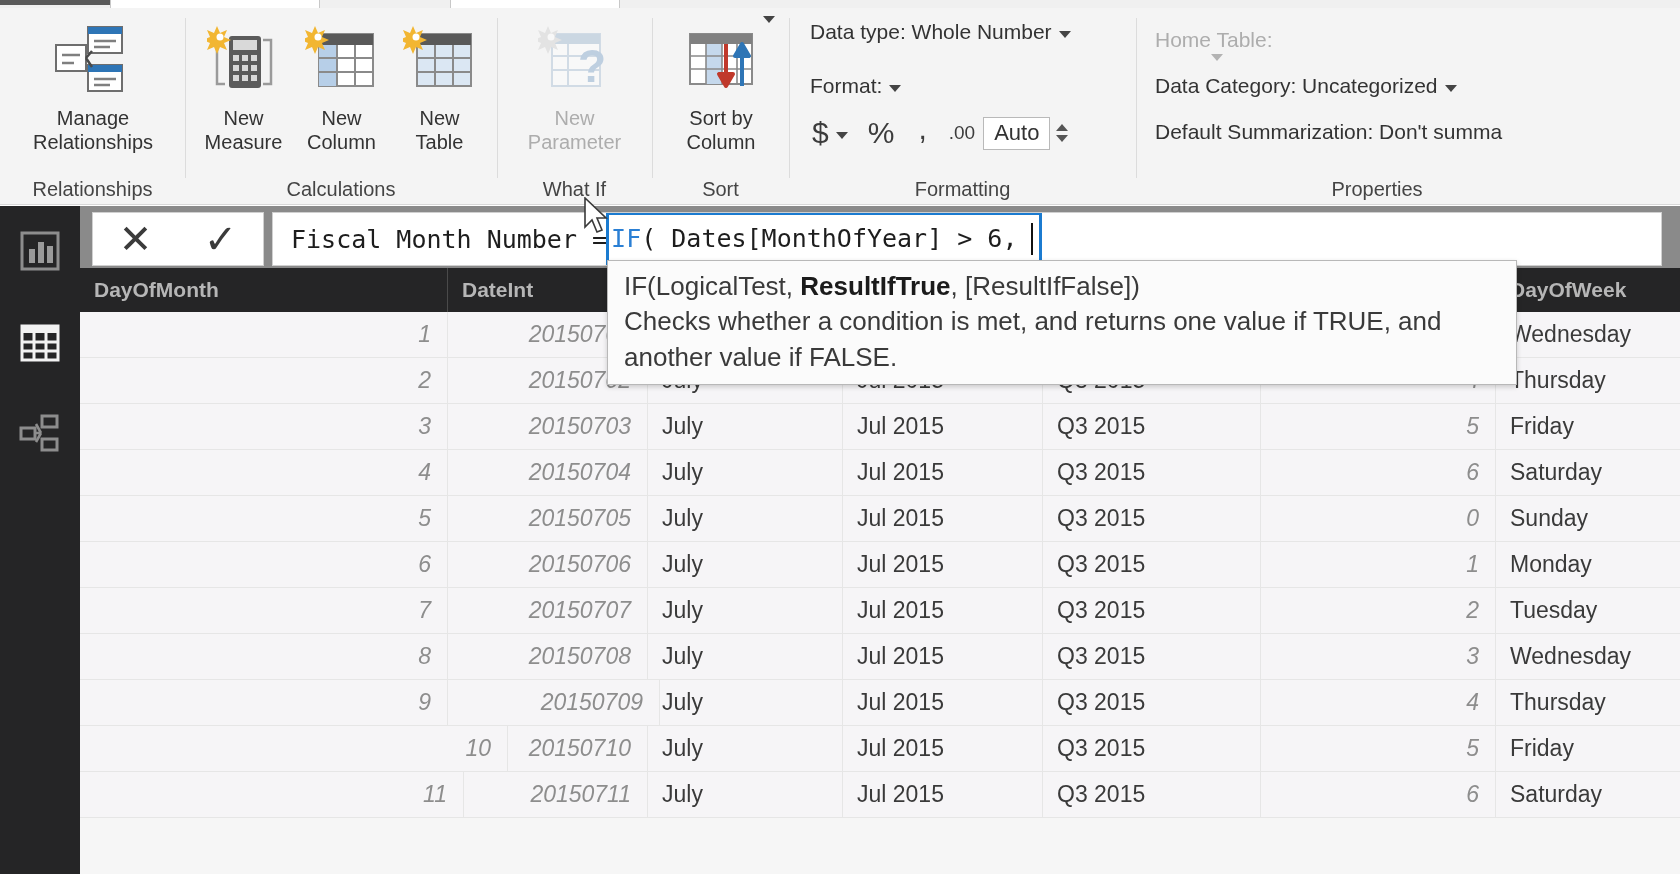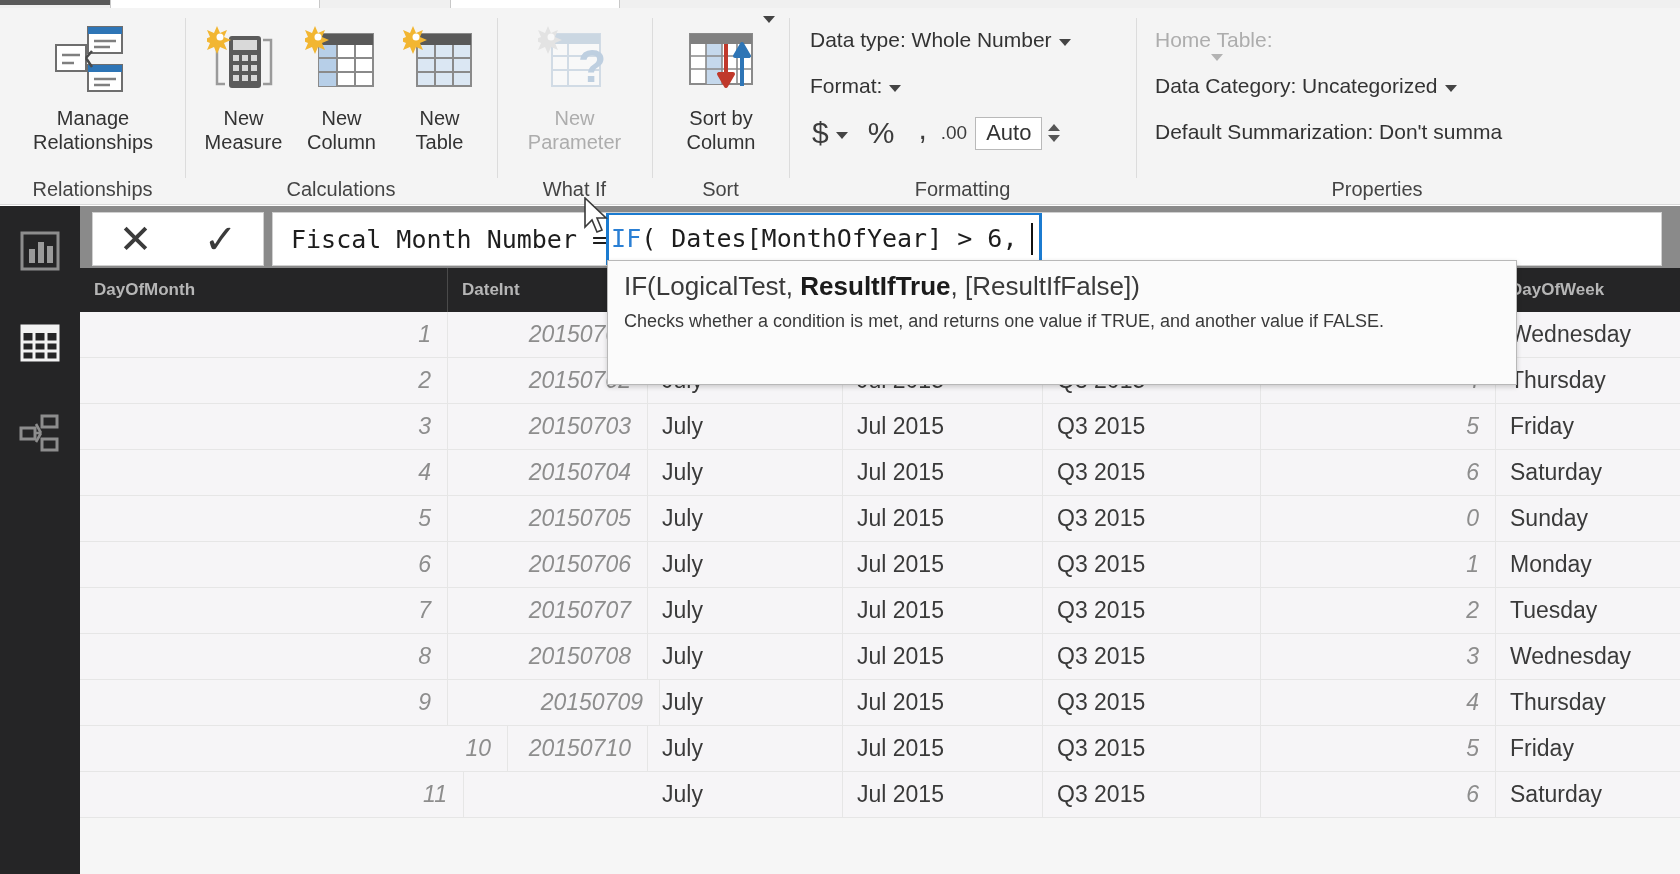--- a/index.html
+++ b/index.html
@@ -107,21 +107,21 @@
   
   .grid {
     position:absolute; left:80px; top:268px; width:1600px; height:606px;
     background:#f6f6f6; overflow:hidden;
   }
   .grid-head {
     position:relative; height:44px; background:#252526; width:100%;
   }
   .hcell {
     position:absolute; top:0; height:44px; display:flex; align-items:center;
-    font-size:17px; font-weight:bold; color:#b6b6b6;
+    font-size:21px; font-weight:bold; color:#b6b6b6;
     border-right:1px solid #4a4a4a; padding-left:14px;
     overflow:hidden; white-space:nowrap;
   }
   .hcell.sel { color:#ffffff; }
   .row {
     position:relative; height:46px; border-bottom:1px solid #e6e6e6;
     background:#f6f5f7;
   }
   .cell {
     position:absolute; top:0; height:45px; display:flex; align-items:center;
@@ -133,21 +133,21 @@
 
   
   .tooltip {
     position:absolute; left:607px; top:260px; width:910px; height:125px;
     background:#fbfbfb; border:1px solid #b8b8b8; z-index:30;
     padding:8px 14px 0 16px;
     box-shadow:0 2px 5px rgba(0,0,0,.18);
   }
   .tt-sig { font-size:26px; color:#3a3a3a; line-height:34px; white-space:nowrap; }
   .tt-sig b { color:#1b1b1b; }
-  .tt-desc { font-size:18px; color:#3a3a3a; line-height:36px; }
+  .tt-desc { font-size:26px; color:#3a3a3a; line-height:36px; }
 </style>
 </head>
 <body>
 
 <div id="app">
 
   <div class="tabstrip">
     <div class="tab-active-underline"></div>
     <div class="tab-edge" style="left:110px;width:210px;"></div>
     <div class="tab-edge" style="left:450px;width:170px;"></div>
@@ -290,34 +290,34 @@
         </div>
         <div class="lbl">Sort by
 Column</div>
         <span class="caret" style="position:absolute; right:6px; bottom:30px;"></span>
       </div>
       <div class="group-label">Sort</div>
     </div>
     <div class="rib-sep" style="left:789px;"></div>
 
     <div class="rib-group" style="left:790px;width:345px;">
-      <div class="fmt-row" style="left:20px; top:20px;">
+      <div class="fmt-row" style="left:20px; top:12px;">
         <span>Data type: Whole Number</span>
         <span class="caret"></span>
       </div>
       <div class="fmt-row" style="left:20px; top:66px;">
         <span>Format:</span>
         <span class="caret"></span>
       </div>
       <div class="fmt-row" style="left:22px; top:108px;">
         <span style="font-size:30px;color:#3c3c3c;">$</span>
         <span class="caret"></span>
         <span style="font-size:30px;color:#3c3c3c;margin-left:20px;">%</span>
         <span style="font-size:30px;color:#3c3c3c;margin-left:24px;position:relative;top:-4px;">,</span>
-        <span style="font-size:19px;color:#3c3c3c;margin-left:14px;">.00</span>
+        <span style="font-size:19px;color:#3c3c3c;margin-left:22px;">.00</span>
         <span class="auto-box" style="margin-left:8px;">Auto</span>
         <span class="spin">
             <i class="up"></i>
             <i class="dn"></i>
           </span>
       </div>
       <div class="group-label">Formatting</div>
     </div>
     <div class="rib-sep" style="left:1136px;"></div>
 
@@ -481,20 +481,21 @@
           <div class="cell num" style="left: 0px; width: 428px; text-align: center;">10</div>
           <div class="cell num" style="left: 368px; width: 200px;">20150710</div>
           <div class="cell" style="left: 568px; width: 195px;">July</div>
           <div class="cell" style="left: 763px; width: 200px;">Jul 2015</div>
           <div class="cell" style="left: 963px; width: 218px;">Q3 2015</div>
           <div class="cell num" style="left: 1181px; width: 235px;">5</div>
           <div class="cell" style="left: 1416px; width: 230px;">Friday</div>
         </div>
         <div class="row">
           <div class="cell num" style="left: 16px; width: 368px;">11</div>
+          <div class="cell num" style="left: 368px; width: 200px;">20150711</div>
           <div class="cell" style="left: 568px; width: 195px;">July</div>
           <div class="cell" style="left: 763px; width: 200px;">Jul 2015</div>
           <div class="cell" style="left: 963px; width: 218px;">Q3 2015</div>
           <div class="cell num" style="left: 1181px; width: 235px;">6</div>
           <div class="cell" style="left: 1416px; width: 230px;">Saturday</div>
         </div>
       </div>
   </div>
 
   <div class="tooltip">

